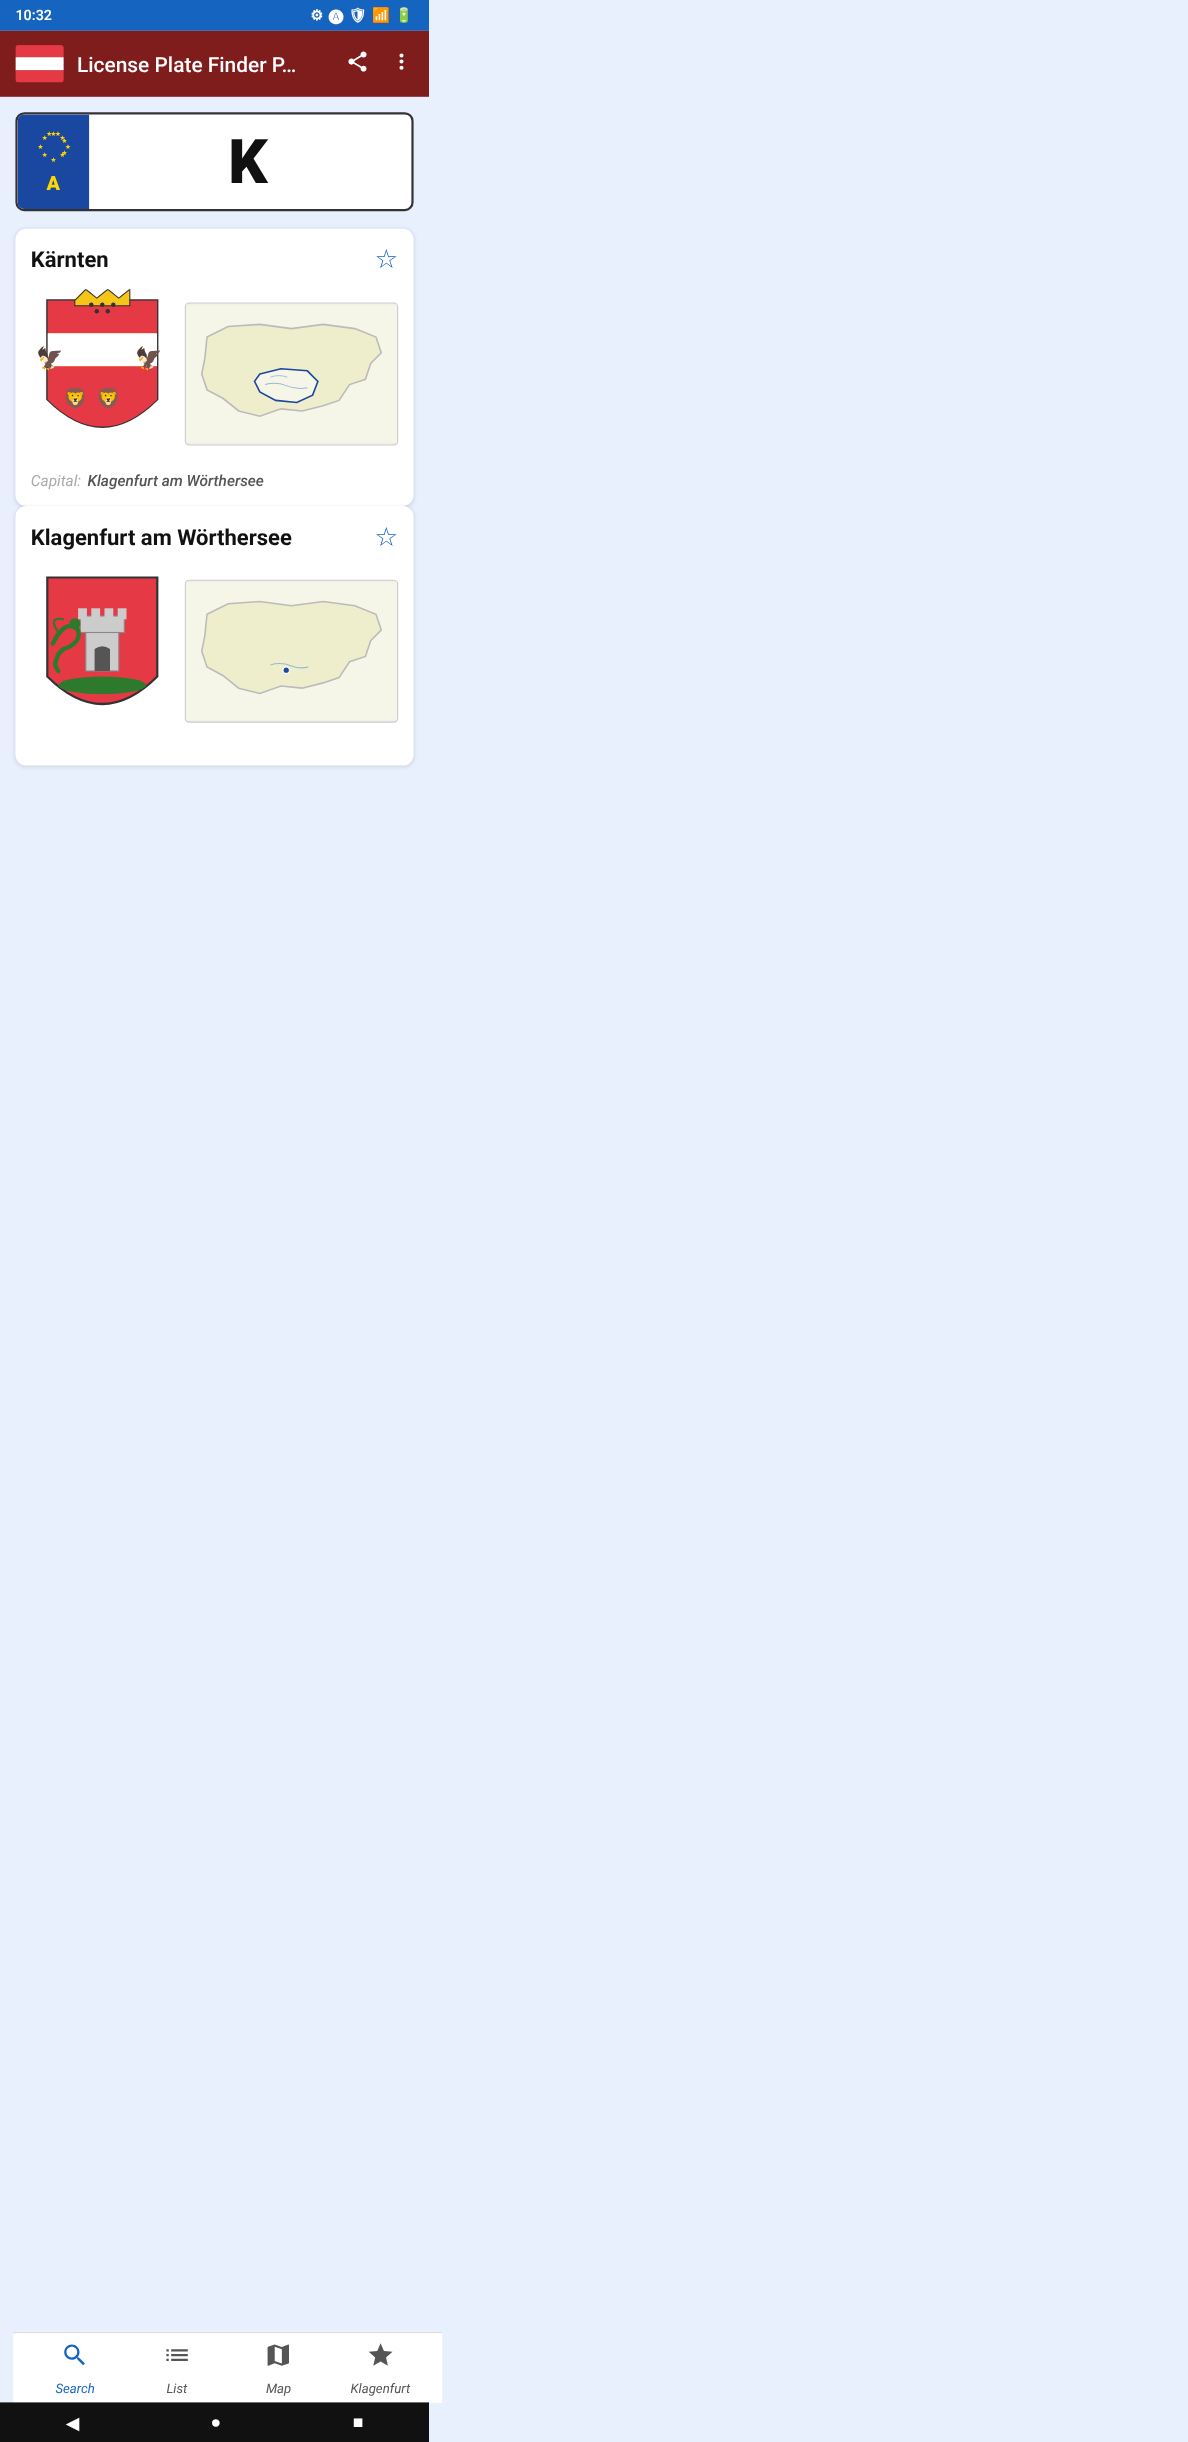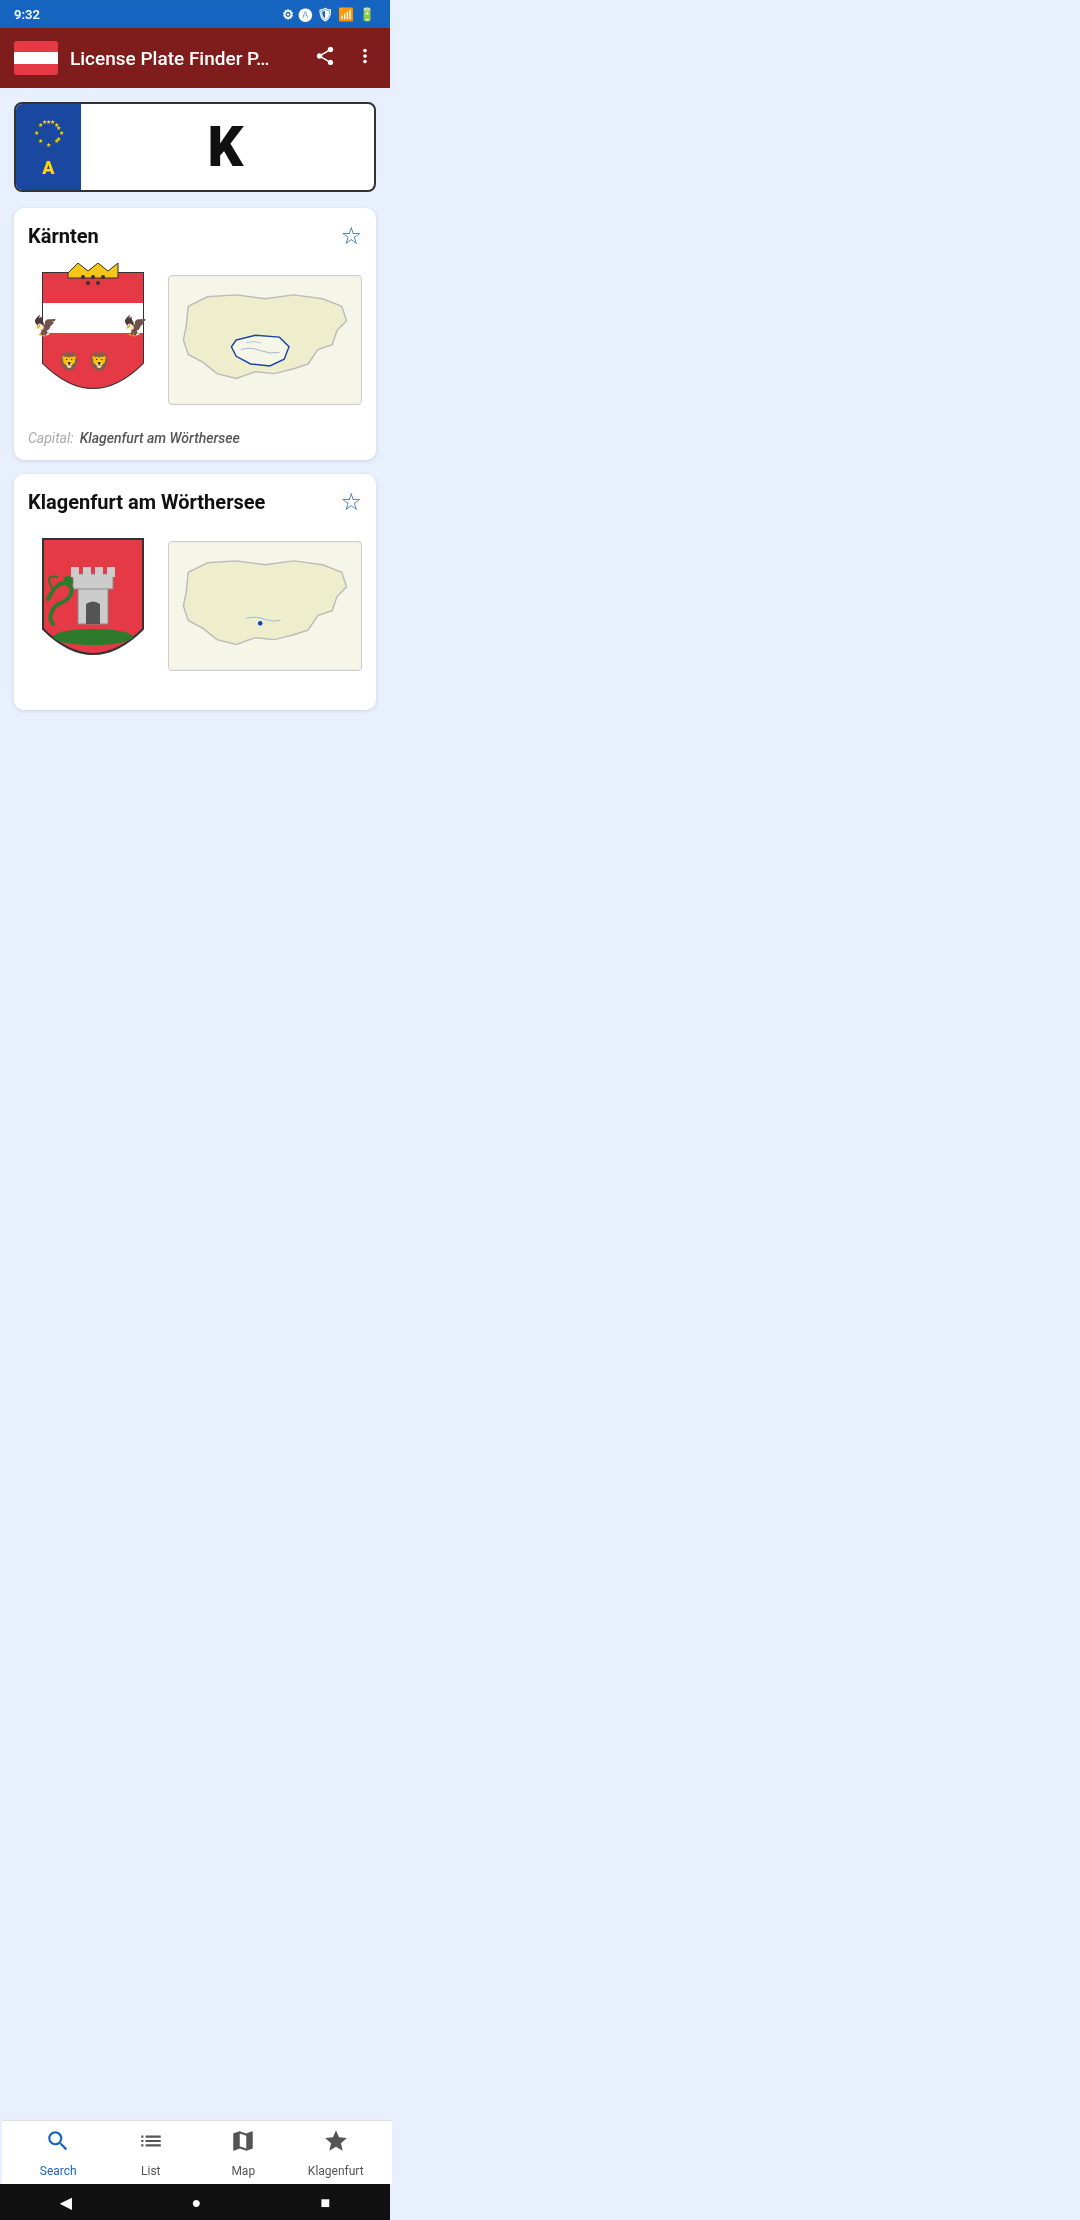--- a/index.html
+++ b/index.html
@@ -111,21 +111,20 @@
       font-weight: 900;
       color: #111;
       letter-spacing: 4px;
     }
 
     
     .main-content {
       padding: 6px 14px 80px 14px;
       display: flex;
       flex-direction: column;
-      gap: 14px;
     }
 
     
     .result-card {
       background: white;
       border-radius: 10px;
       padding: 14px;
       box-shadow: 0 1px 4px rgba(0,0,0,0.12);
     }
     .card-header {
@@ -184,29 +183,30 @@
       gap: 6px;
       font-style: italic;
     }
     .capital-label { color: #aaa; }
     .capital-value { color: #555; font-weight: 500; }
 
     
     .bottom-nav {
       position: fixed;
       bottom: 36px;
-      left: 2px;
+      left: 12px;
       width: 390px;
       background: white;
       border-top: 1px solid #ddd;
       display: flex;
       justify-content: space-around;
       align-items: center;
       height: 64px;
       padding: 0 10px;
+      font-style: italic;
     }
     .nav-item {
       display: flex;
       flex-direction: column;
       align-items: center;
       gap: 4px;
       cursor: pointer;
       min-width: 70px;
     }
     .nav-icon {
@@ -240,21 +240,21 @@
     
     .austria-map-svg {
       width: 100%;
       height: 100%;
     }
   </style>
 </head>
 <body>
 
 <div class="status-bar">
-  <span>9:32</span>
+  <span>10:32</span>
   <div class="status-icons">
     <span>⚙</span>
     <span>🅐</span>
     <span>🛡</span>
     <span>📶</span>
     <span>🔋</span>
   </div>
 </div>
 
 <div class="app-bar">

